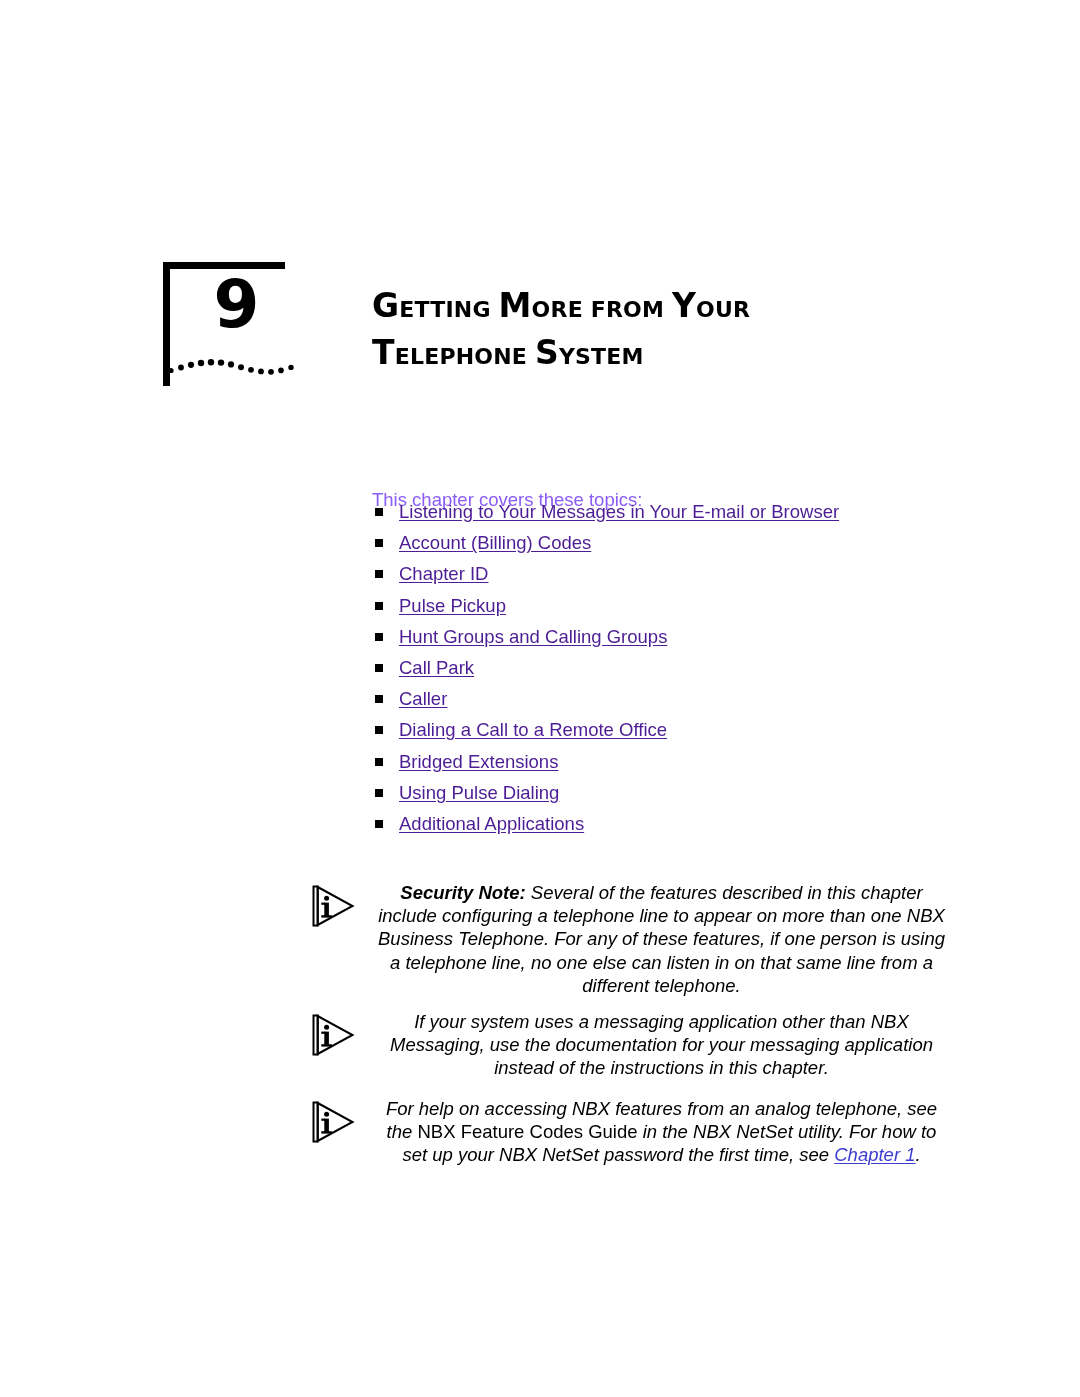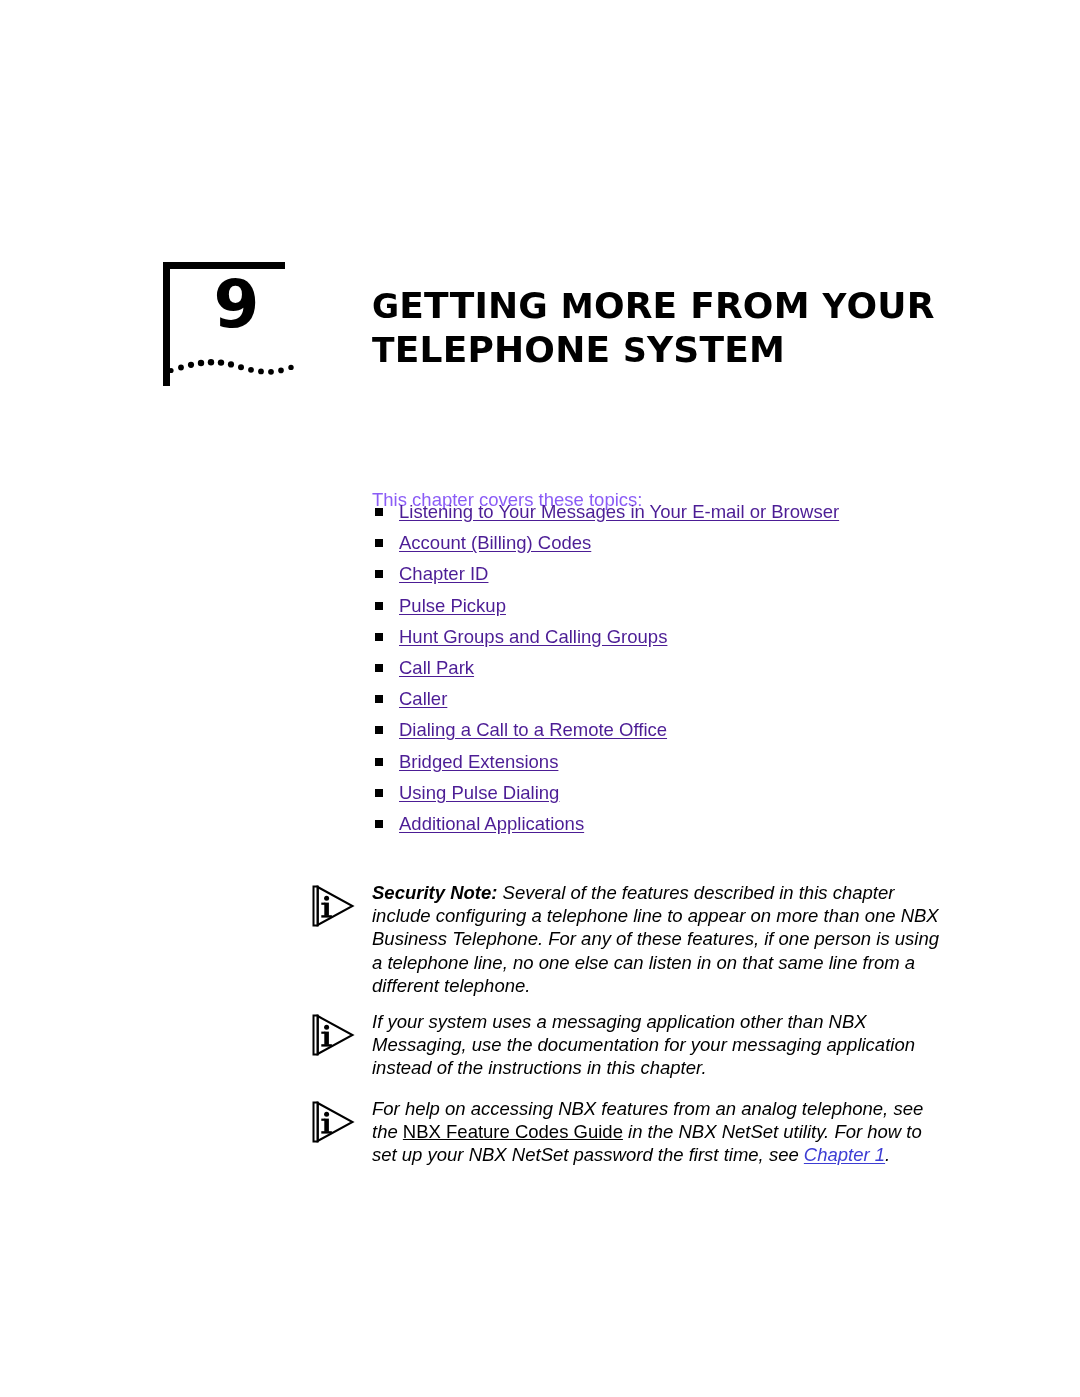--- a/index.html
+++ b/index.html
@@ -74,21 +74,21 @@
     width: 560px;
     font-family: "DejaVu Sans", sans-serif;
     font-weight: bold;
     font-size: 33px;
     line-height: 43px;
     letter-spacing: 0.2px;
     color: #000;
   }
   .chapter-title .ln { display: block; white-space: nowrap; }
   .chapter-title .cap { font-size: 33px; }
-  .chapter-title .sc  { font-size: 36px; }
+  .chapter-title .sc  { font-size: 22px; }
 
   
   .intro-text {
     position: absolute;
     left: 372px;
     top: 469px;
     font-size: 18.5px;
     line-height: 24px;
     color: #8b5cf6;
   }
@@ -123,20 +123,21 @@
     text-decoration: underline;
     text-underline-offset: 2px;
     cursor: pointer;
   }
 
   
   .note {
     position: absolute;
     left: 311px;
     width: 640px;
+    text-align: center;
   }
   .note-icon {
     position: absolute;
     left: 0;
     top: 3px;
     width: 45px;
     height: 44px;
   }
   .note-body {
     margin-left: 61px;
@@ -144,21 +145,20 @@
     line-height: 23.2px;
     font-style: italic;
     color: #000;
   }
   .note-lead {
     font-weight: bold;
     font-style: italic;
   }
   .note-upright {
     font-style: normal;
-    text-decoration: underline;
   }
   .note-link {
     color: #3d3dd4;
     font-style: italic;
     text-decoration: underline;
     text-underline-offset: 2px;
     cursor: pointer;
   }
 
   #note-security { top: 881px; }

